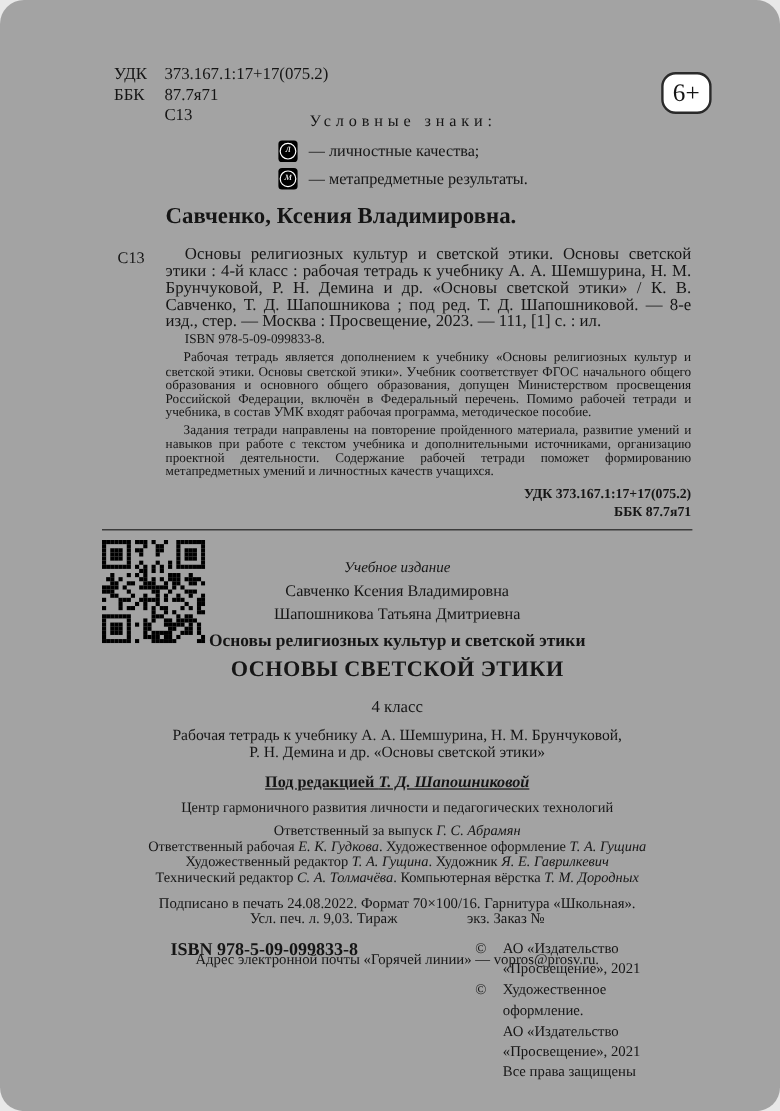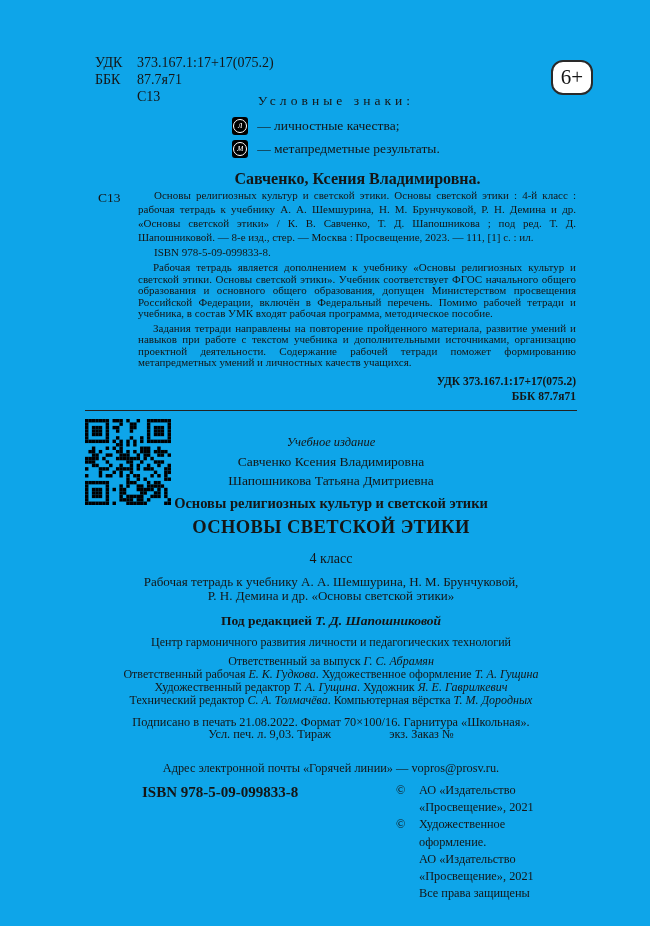--- a/index.html
+++ b/index.html
@@ -1,25 +1,26 @@
 <!DOCTYPE html>
 <html lang="ru"><head>
 <meta charset="utf-8">
 <style>
   html,body{margin:0;padding:0;background:#e8e8e8;}
   .page{
     position:relative;
     width:650px;height:926px;
-    background:#0ea5e9;
+    background:#a3a3a3;
     color:#151515;
     font-family:"Liberation Serif","DejaVu Serif",serif;
     margin:0 auto;
     overflow:hidden;
     box-sizing:border-box;
     padding:54px 73px 0 95px;
+    border-radius:20px;
   }
   
   .top-codes{font-size:14px;line-height:17px;}
   .code-line{white-space:nowrap;}
   .code-label{display:inline-block;width:42px;}
   
   .age-badge{
     position:absolute;top:60px;right:57px;
     border:2px solid #2a2a2a;border-radius:12px;
     padding:5px 8px;font-size:21px;line-height:1;
@@ -33,44 +34,44 @@
   .mark-icon{
     width:16px;height:18px;background:#000;border-radius:3px;
     display:inline-flex;align-items:center;justify-content:center;flex:0 0 auto;
   }
   .mark-icon .ring{
     width:12px;height:12px;border:1px solid #fff;border-radius:50%;
     color:#fff;font-style:italic;font-size:9.5px;line-height:11px;
     text-align:center;display:block;
   }
   
-  .author-heading{margin:12px 0 0 43px;font-weight:bold;font-size:16px;text-align:center;}
+  .author-heading{margin:12px 0 0 43px;font-weight:bold;font-size:19px;}
   .text-col{position:relative;margin-left:43px;width:438px;}
   .margin-code{position:absolute;left:-40px;top:1px;font-size:13.5px;}
-  .entry{margin:1px 0 0 0;text-align:justify;text-indent:16px;font-size:11px;line-height:13.9px;}
+  .entry{margin:14px 0 0 0;text-align:justify;text-indent:16px;font-size:14px;line-height:13.9px;}
   .entry-isbn{margin:0;text-indent:16px;font-size:11px;line-height:14.5px;}
   .annot{margin:3px 0 0 0;text-align:justify;text-indent:15px;font-size:11px;line-height:11.5px;}
   .codes-right{margin-top:5px;text-align:right;font-weight:bold;font-size:11.5px;line-height:15px;}
   
   .rule{border:none;border-top:1.6px solid #222;margin:6px 0 0 -10px;width:492px;}
   
   .imprint{position:relative;width:492px;margin-left:-10px;text-align:center;}
   .qr{position:absolute;left:0;top:8px;width:86px;height:86px;}
   .qr svg{width:100%;height:100%;fill:#000;}
   .edition-type{padding-top:24px;font-style:italic;font-size:12.5px;}
   .author-line{font-size:13.5px;line-height:14px;margin-top:5px;}
   .author-line:first-of-type{margin-top:7px;}
   .b{font-weight:normal;}
   .i{font-style:italic;}
   .series-title{font-weight:bold;font-size:14.5px;margin-top:7px;}
   .main-title{font-weight:bold;font-size:18.5px;margin-top:5px;letter-spacing:0.4px;}
   .grade{font-size:14px;margin-top:13px;}
   .subtitle-line{font-size:13px;line-height:14.5px;}
   .subtitle{margin-top:8px;}
-  .edited-by{font-size:13.5px;font-weight:bold;margin-top:9px;}
+  .edited-by{font-size:13.5px;font-weight:bold;margin-top:9px;text-decoration:underline;}
   .dept{font-size:12px;margin-top:6px;}
   .staff{margin-top:5px;font-size:12px;line-height:13px;}
   .print-info{margin-top:9px;font-size:12.3px;line-height:12.5px;}
   .tirazh-gap{display:inline-block;width:58px;}
   .publisher{margin-top:7px;font-size:12.3px;line-height:11.8px;}
   .publisher div{margin-top:0;}
   .publisher div + div{margin-top:0;}
   .email-line{margin-top:20px;font-size:12.3px;}
   
   .footer{position:absolute;left:0;top:782px;width:514px;height:90px;margin-left:44px;}
@@ -445,21 +446,21 @@
     <div class="dept">Центр гармоничного развития личности и педагогических технологий</div>
 
     <div class="staff">
       <div><span>Ответственный за выпуск </span><span class="i">Г. С. Абрамян</span></div>
       <div><span>Ответственный рабочая </span><span class="i">Е. К. Гудкова</span><span>. Художественное оформление </span><span class="i">Т. А. Гущина</span></div>
       <div><span>Художественный редактор </span><span class="i">Т. А. Гущина</span><span>. Художник </span><span class="i">Я. Е. Гаврилкевич</span></div>
       <div><span>Технический редактор </span><span class="i">С. А. Толмачёва</span><span>. Компьютерная вёрстка </span><span class="i">Т. М. Дородных</span></div>
     </div>
 
     <div class="print-info">
-      <div>Подписано в печать 21.08.2022. Формат 70×100/16. Гарнитура «Школьная».</div>
+      <div>Подписано в печать 24.08.2022. Формат 70×100/16. Гарнитура «Школьная».</div>
       <div>
         <span>Усл. печ. л. 9,03. Тираж</span><span class="tirazh-gap"></span><span>экз. Заказ №</span>
       </div>
     </div>
 
 
     <div class="email-line">
       <span>Адрес электронной почты «Горячей линии» — </span><span class="b">vopros@prosv.ru.</span>
     </div>
   </div>

